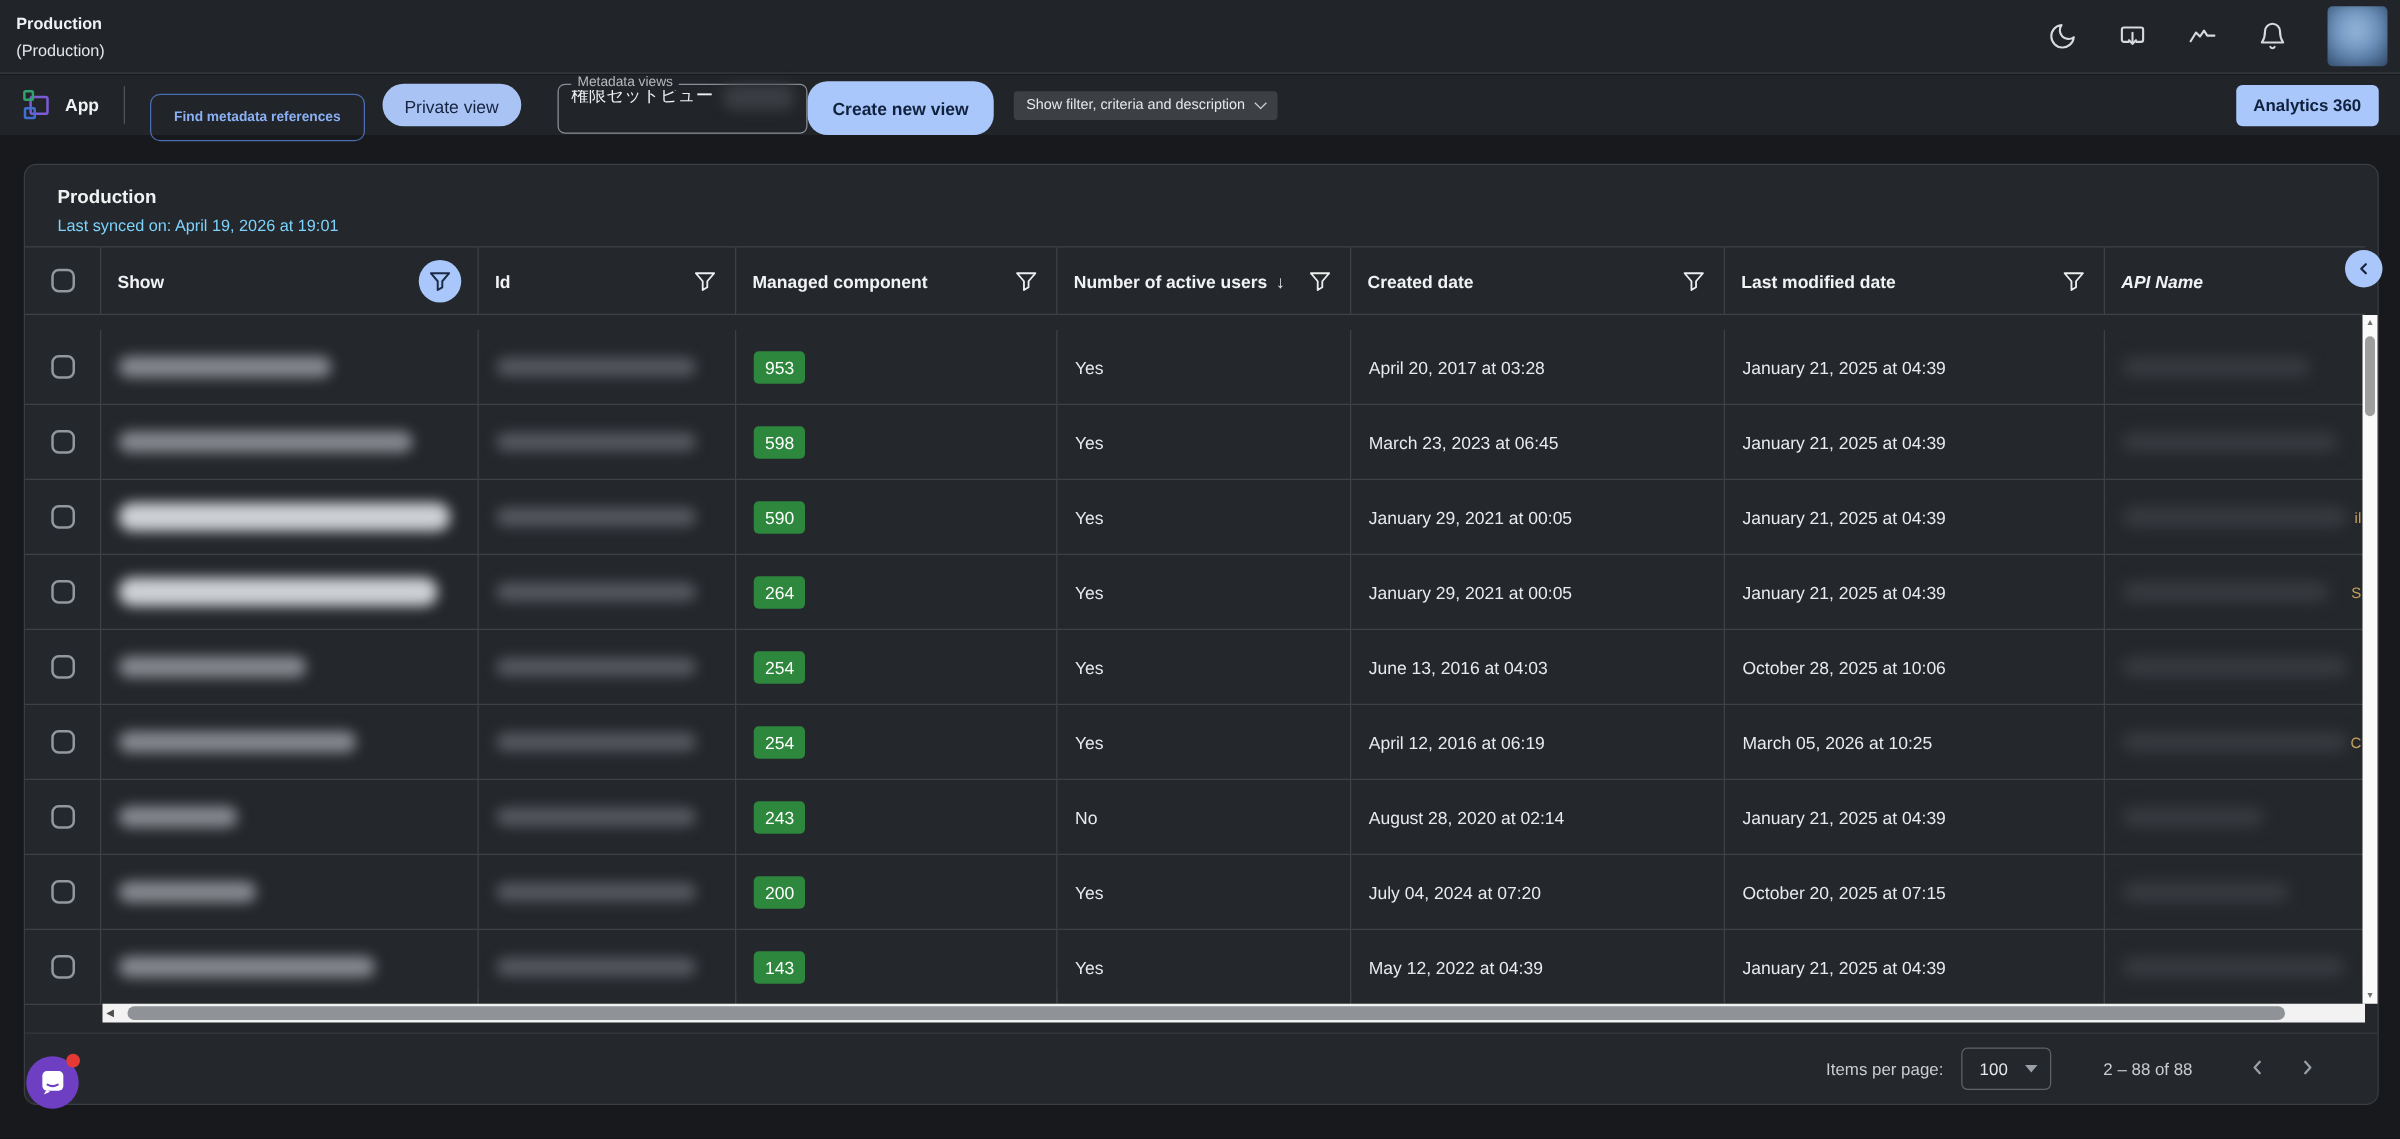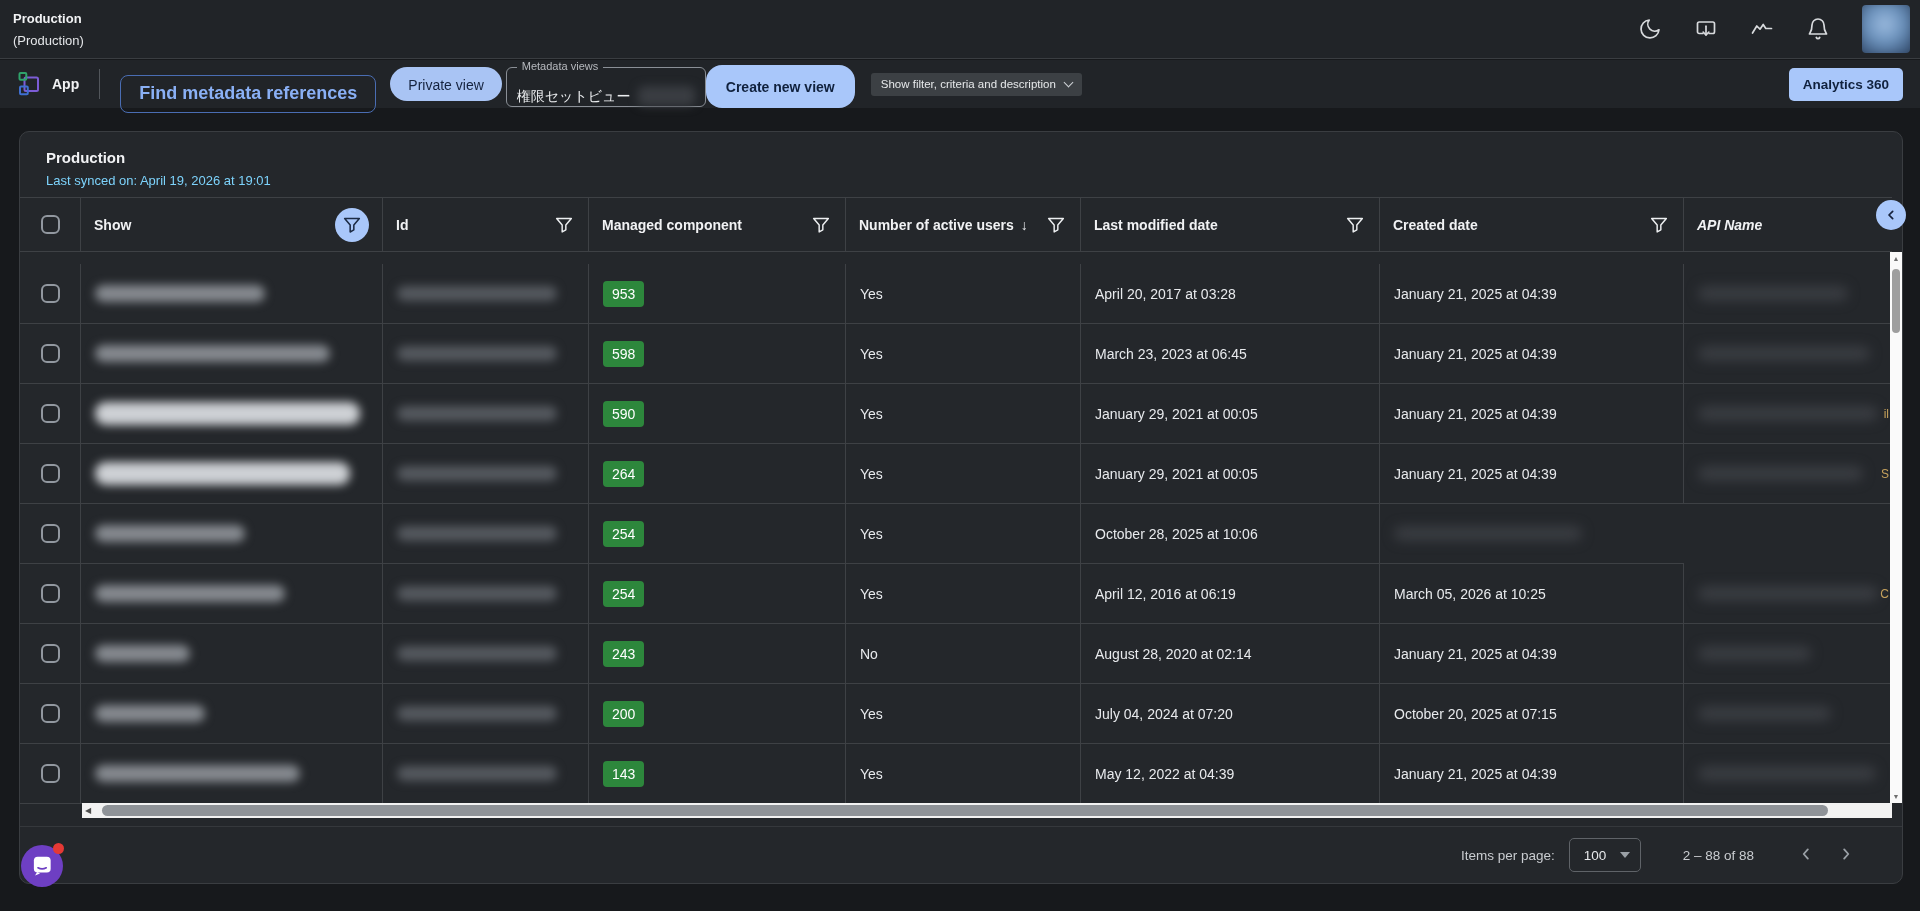--- a/index.html
+++ b/index.html
@@ -22,26 +22,26 @@
                  background:radial-gradient(circle at 48% 42%, #9cbbdf 0%, #6d93bd 38%, #3e5a7e 72%, #27384f 100%);
                  filter:blur(4px); }
 
   
   .toolbar { position:absolute; left:0; top:60px; width:1920px; height:48px; background:#212428;
              display:flex; align-items:center; }
   .app-logo { display:flex; align-items:center; gap:10px; padding-left:16px; }
   .app-logo .app-txt { color:#f1f2f4; font-size:14px; font-weight:bold; }
   .v-divider { width:1px; height:30px; background:#52565b; margin:0 20px; }
   .btn-outline-blue { height:38px; padding:0 18px; background:transparent; border:1px solid #4a6db3;
-                      border-radius:8px; color:#8ab0f5; font-size:18px; font-weight:bold; cursor:pointer;
+                      border-radius:8px; color:#8ab0f5; font-size:11px; font-weight:bold; cursor:pointer;
                       font-family:inherit;margin-top:19px; }
   .btn-pill { height:34px; margin-left:14px; padding:10px 18px; background:#a9c4f4; border:none; border-radius:17px;
               color:#15233f; font-size:14px; cursor:pointer; font-family:inherit; }
-  .md-field { position:relative; margin-left:4px; width:200px; height:40px; border:1px solid #8a8f96;
-              border-radius:6px; display:flex; align-items:flex-end; padding:0 10px; margin-top:6px; }
+  .md-field { position:relative; margin-left:29px; width:200px; height:40px; border:1px solid #8a8f96;
+              border-radius:6px; display:flex; align-items:flex-start; padding:0 10px; margin-top:6px; }
   .md-field .float-label { position:absolute; left:10px; top:-8px; background:#212428; padding:0 5px;
                            font-size:11px; color:#b6b9be; }
   .md-field .field-value { color:#eceef0; font-size:14px; white-space:nowrap; }
   .field-blur { width:58px; height:20px; margin-left:8px; background:#3a3d42; border-radius:6px; filter:blur(5px); }
   .btn-create { height:43px; margin-top:5px; padding:0 20px; background:#a9c7fa; border:none; border-radius:16px;
                 color:#10213d; font-size:14px; font-weight:bold; cursor:pointer; font-family:inherit; }
   .select-dark { margin-left:16px; height:23px; background:#3c4044; border:none; border-radius:3px;
                  color:#e6e8ea; font-size:11.5px; display:flex; align-items:center; gap:9px; padding:0 10px;
                  cursor:pointer; font-family:inherit; }
   .chev-down { width:7px; height:7px; border-right:1.6px solid #cfd2d6; border-bottom:1.6px solid #cfd2d6;
@@ -234,37 +234,37 @@
         <span>Number of active users</span>
         <span class="sort-arrow">↓</span>
         <span class="spacer"></span>
         <button class="funnel">
           <svg viewBox="0 0 24 24">
               <path d="M4 5h16l-6 7v5.3L10 19.6V12L4 5z"></path>
             </svg>
         </button>
       </div>
       <div class="th">
+        <span>Created date</span>
+        <span class="spacer"></span>
+        <button class="funnel">
+          <svg viewBox="0 0 24 24">
+              <path d="M4 5h16l-6 7v5.3L10 19.6V12L4 5z"></path>
+            </svg>
+        </button>
+      </div>
+      <div class="th">
         <span>Last modified date</span>
         <span class="spacer"></span>
         <button class="funnel">
           <svg viewBox="0 0 24 24">
               <path d="M4 5h16l-6 7v5.3L10 19.6V12L4 5z"></path>
             </svg>
         </button>
       </div>
-      <div class="th">
-        <span>Created date</span>
-        <span class="spacer"></span>
-        <button class="funnel">
-          <svg viewBox="0 0 24 24">
-              <path d="M4 5h16l-6 7v5.3L10 19.6V12L4 5z"></path>
-            </svg>
-        </button>
-      </div>
       <div class="th last">
         <span>API Name</span>
       </div>
     </div>
 
     <div id="rows">
   <div class="tr grid-row">
     <div class="td cb-cell">
       <span class="checkbox"></span>
     </div>
@@ -384,20 +384,23 @@
       <span class="blob name-blob" style="width: 150px;"></span>
     </div>
     <div class="td">
       <span class="blob id-blob" style="width: 160px;"></span>
     </div>
     <div class="td">
       <span class="badge">254</span>
     </div>
     <div class="td">
       <span>Yes</span>
+    </div>
+    <div class="td">
+      <span>June 13, 2016 at 04:03</span>
     </div>
     <div class="td">
       <span>October 28, 2025 at 10:06</span>
     </div>
     <div class="td last">
       <span class="blob api-blob" style="width: 188px;"></span>
       <span class="edge-frag"></span>
     </div>
   </div>
 

